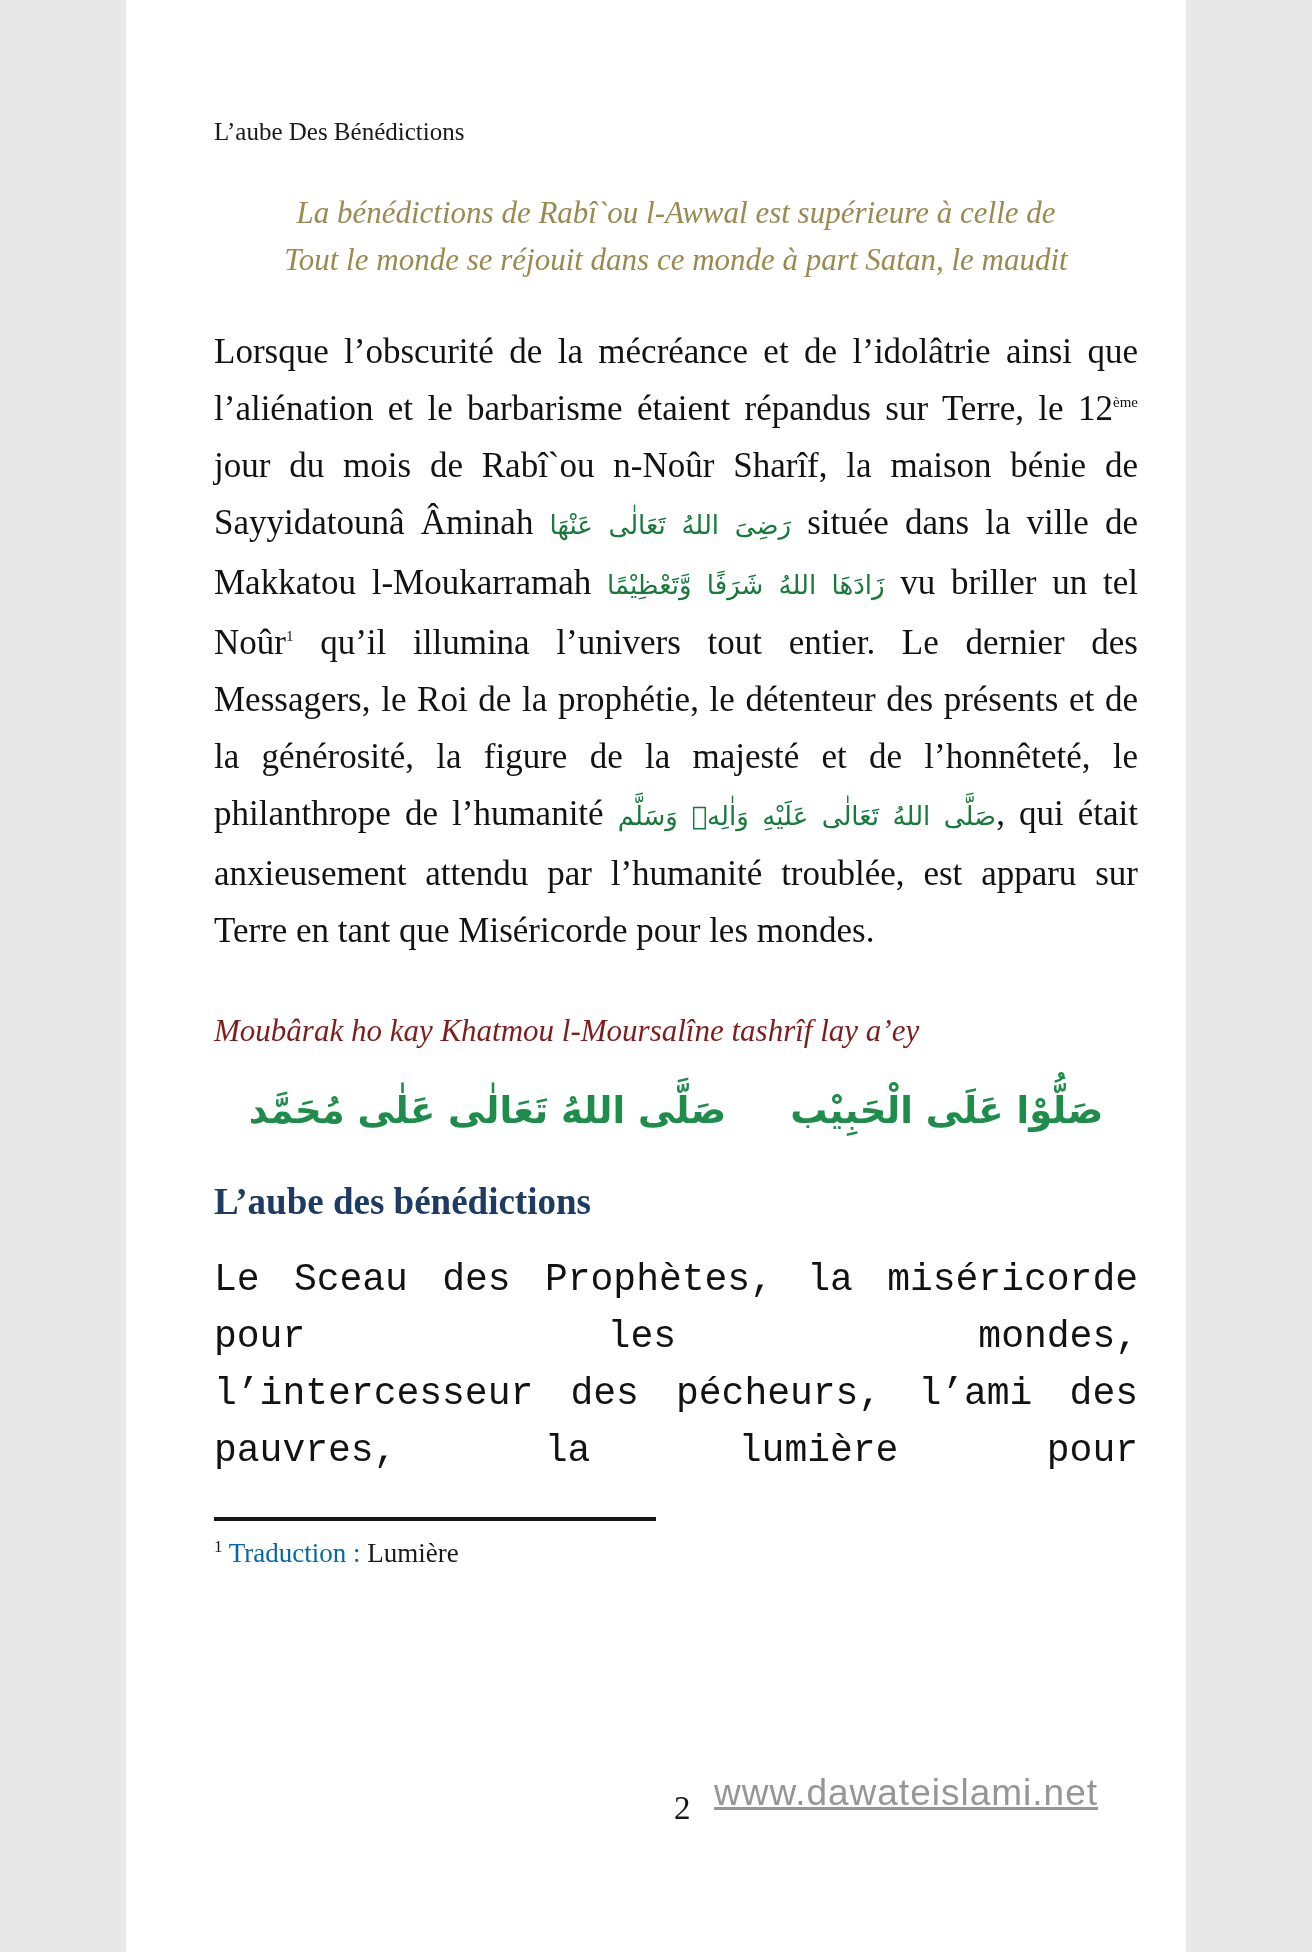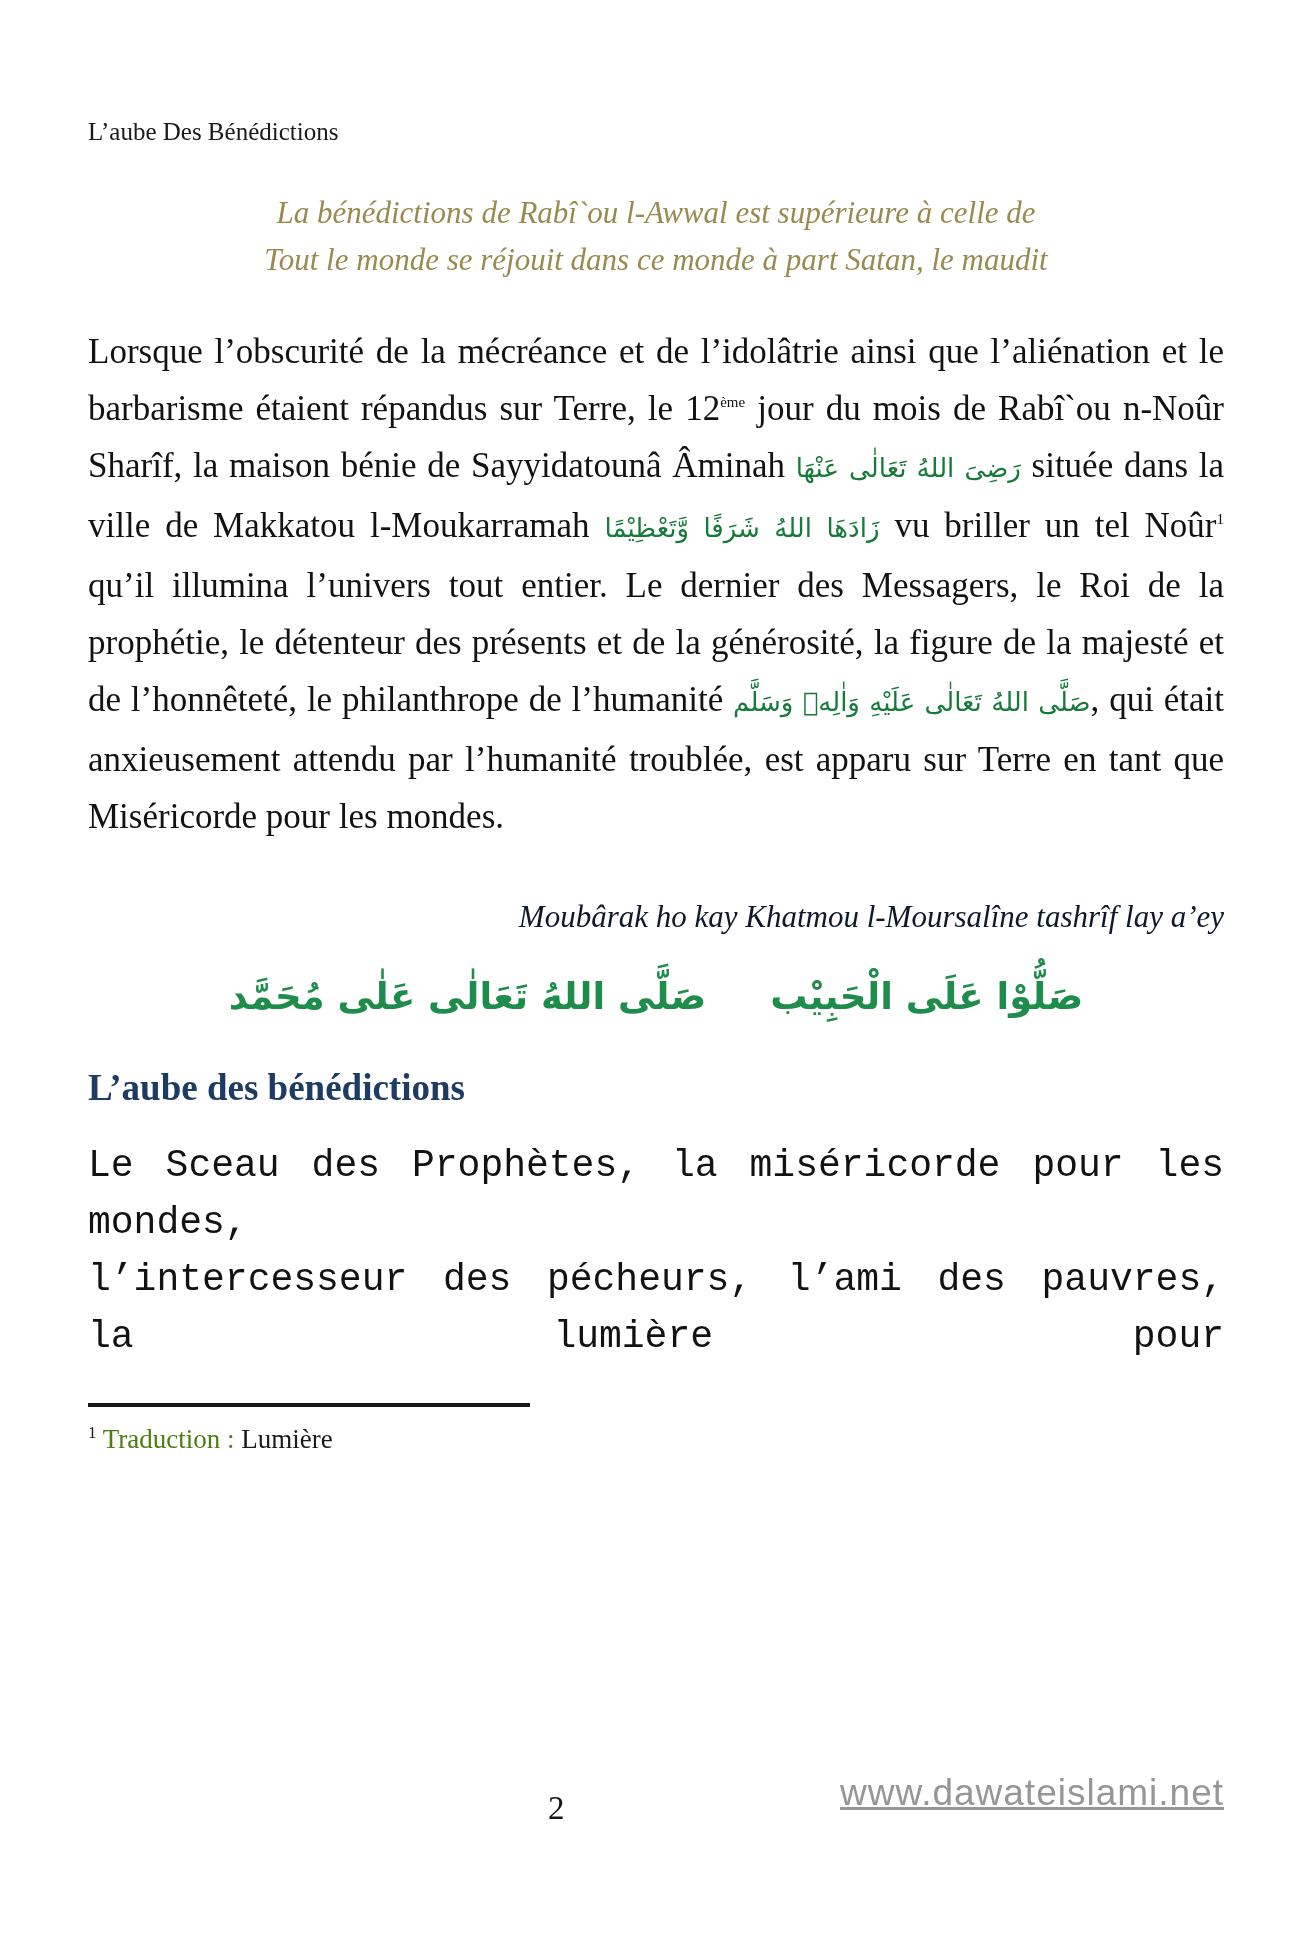--- a/index.html
+++ b/index.html
@@ -1,23 +1,23 @@
 <!DOCTYPE html>
 <html><head>
 <meta charset="utf-8">
 <style>
   html,body { margin:0; padding:0; background:#e8e8e8; }
   .page {
     position: relative;
-    width: 1312px;
+    width: 1060px;
     height: 1952px;
     margin: 0 auto;
     background: #ffffff;
     box-sizing: border-box;
-    padding: 118px 88px 0 88px;
+    padding: 118px 48px 0 88px;
     font-family: "Liberation Serif", serif;
     color: #121212;
     overflow: hidden;
   }
   .running-header {
     font-size: 25px;
     color: #1a1a1a;
   }
   .gold { color: #998a50; }
   .gold-heading {
@@ -38,24 +38,24 @@
     line-height: 0;
   }
   .ar {
     font-family: "DejaVu Sans", sans-serif;
     color: #177a3a;
     font-size: 26px;
     white-space: nowrap;
   }
   .green-couplet {
     margin-top: 54px;
-    text-align: right;
+    text-align: left;
     font-style: italic;
     font-size: 31px;
-    color: #0f172a;
+    color: #7f1d1d;
   }
   .green-couplet .cl { margin-bottom: 28px; }
   .gold-couplet {
     margin-top: 10px;
     text-align: center;
     font-style: italic;
     font-size: 29px;
     line-height: 1.0;
   }
   .gold-couplet .cl { margin-bottom: 18px; }
@@ -87,21 +87,21 @@
     width: 442px;
     height: 4px;
     background: #161616;
   }
   .footnote {
     margin-top: 16px;
     font-size: 27px;
     color: #1a1a1a;
   }
   .footnote sup { font-size: 17px; }
-  .fn-red { color: #4d7c0f; }
+  .fn-red { color: #0369a1; }
   .page-number {
     position: absolute;
     top: 1790px;
     left: 548px;
     font-size: 33px;
     color: #161616;
   }
   .watermark {
     position: absolute;
     top: 1772px;

